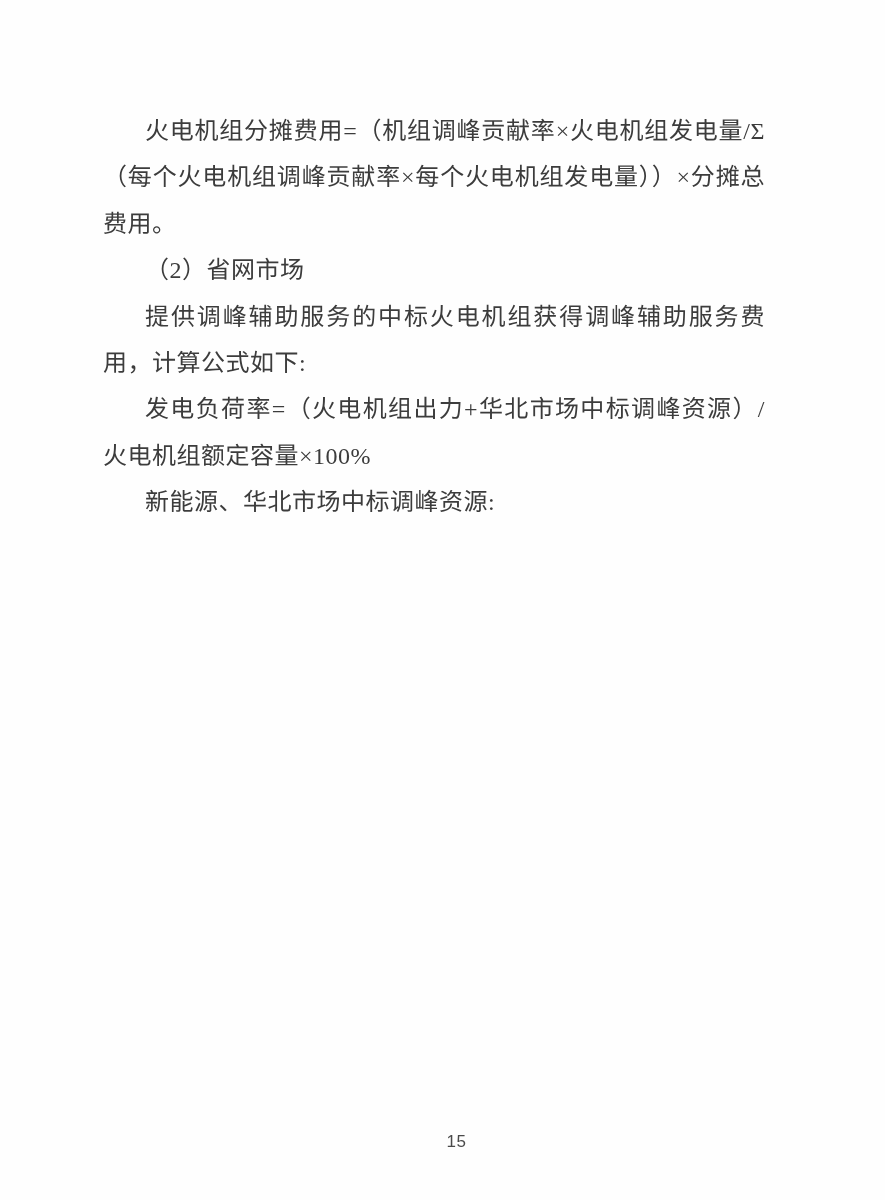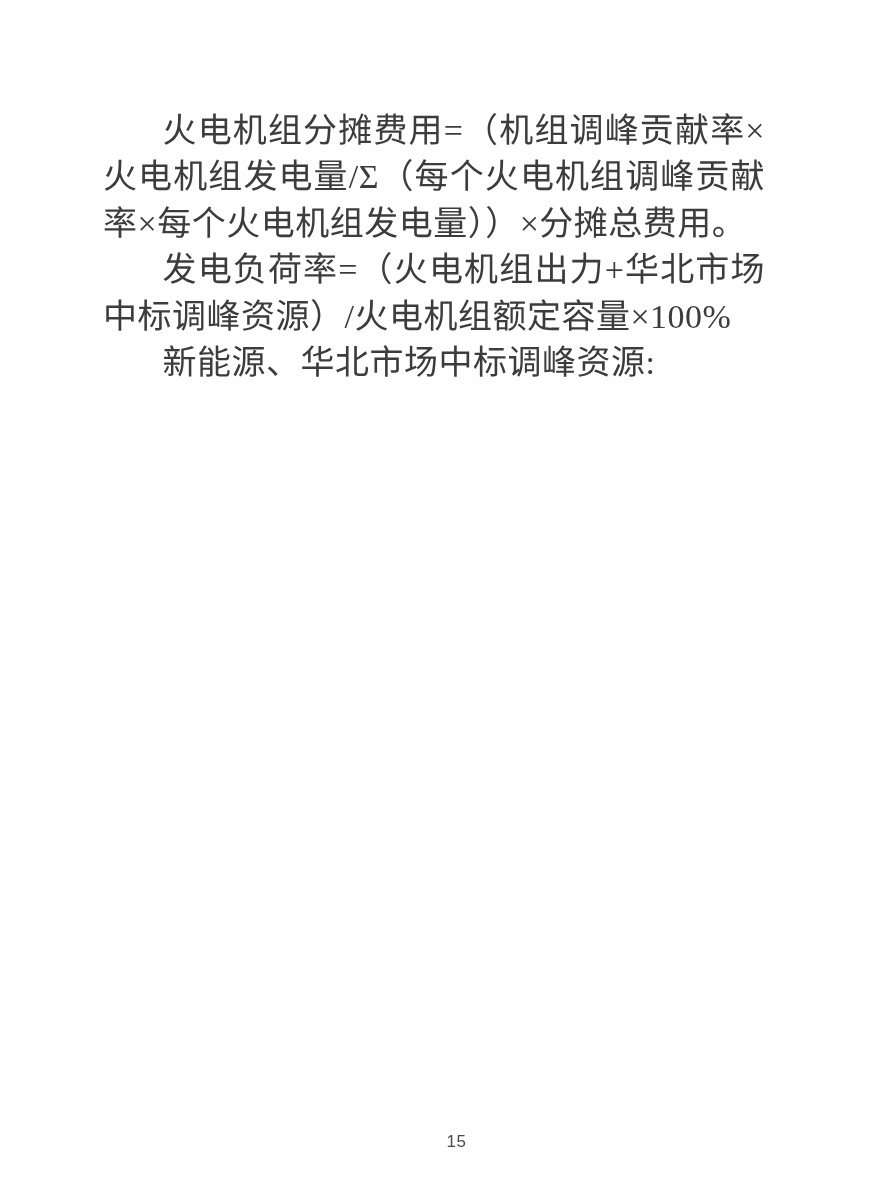--- a/index.html
+++ b/index.html
@@ -19,21 +19,21 @@
     width: 885px;
     height: 1200px;
     background: #fefefe;
   }
   .doc-body {
     position: absolute;
     top: 108px;
     left: 103px;
     width: 662px;
     color: #3c3c3c;
-    font-size: 34px;
+    font-size: 24px;
     line-height: 46.4px;
     text-align: justify;
     text-justify: inter-ideograph;
     letter-spacing: 0.5px;
   }
   .doc-body p {
     margin: 0;
     padding: 0;
     text-indent: 1.75em;
     word-break: break-all;
@@ -53,20 +53,22 @@
     letter-spacing: 0.5px;
   }
 </style>
 </head>
 <body>
 
 <div class="page">
 
   <div class="doc-body">
     <p>火电机组分摊费用=（机组调峰贡献率×火电机组发电量/Σ（每个火电机组调峰贡献率×每个火电机组发电量））×分摊总费用。</p>
+    <p>（2）省网市场</p>
+    <p>提供调峰辅助服务的中标火电机组获得调峰辅助服务费用，计算公式如下:</p>
     <p>发电负荷率=（火电机组出力+华北市场中标调峰资源）/火电机组额定容量×100%</p>
     <p>新能源、华北市场中标调峰资源:</p>
   </div>
 
   <div class="page-footer">
     <span class="page-number">15</span>
   </div>
 
 </div>
 

